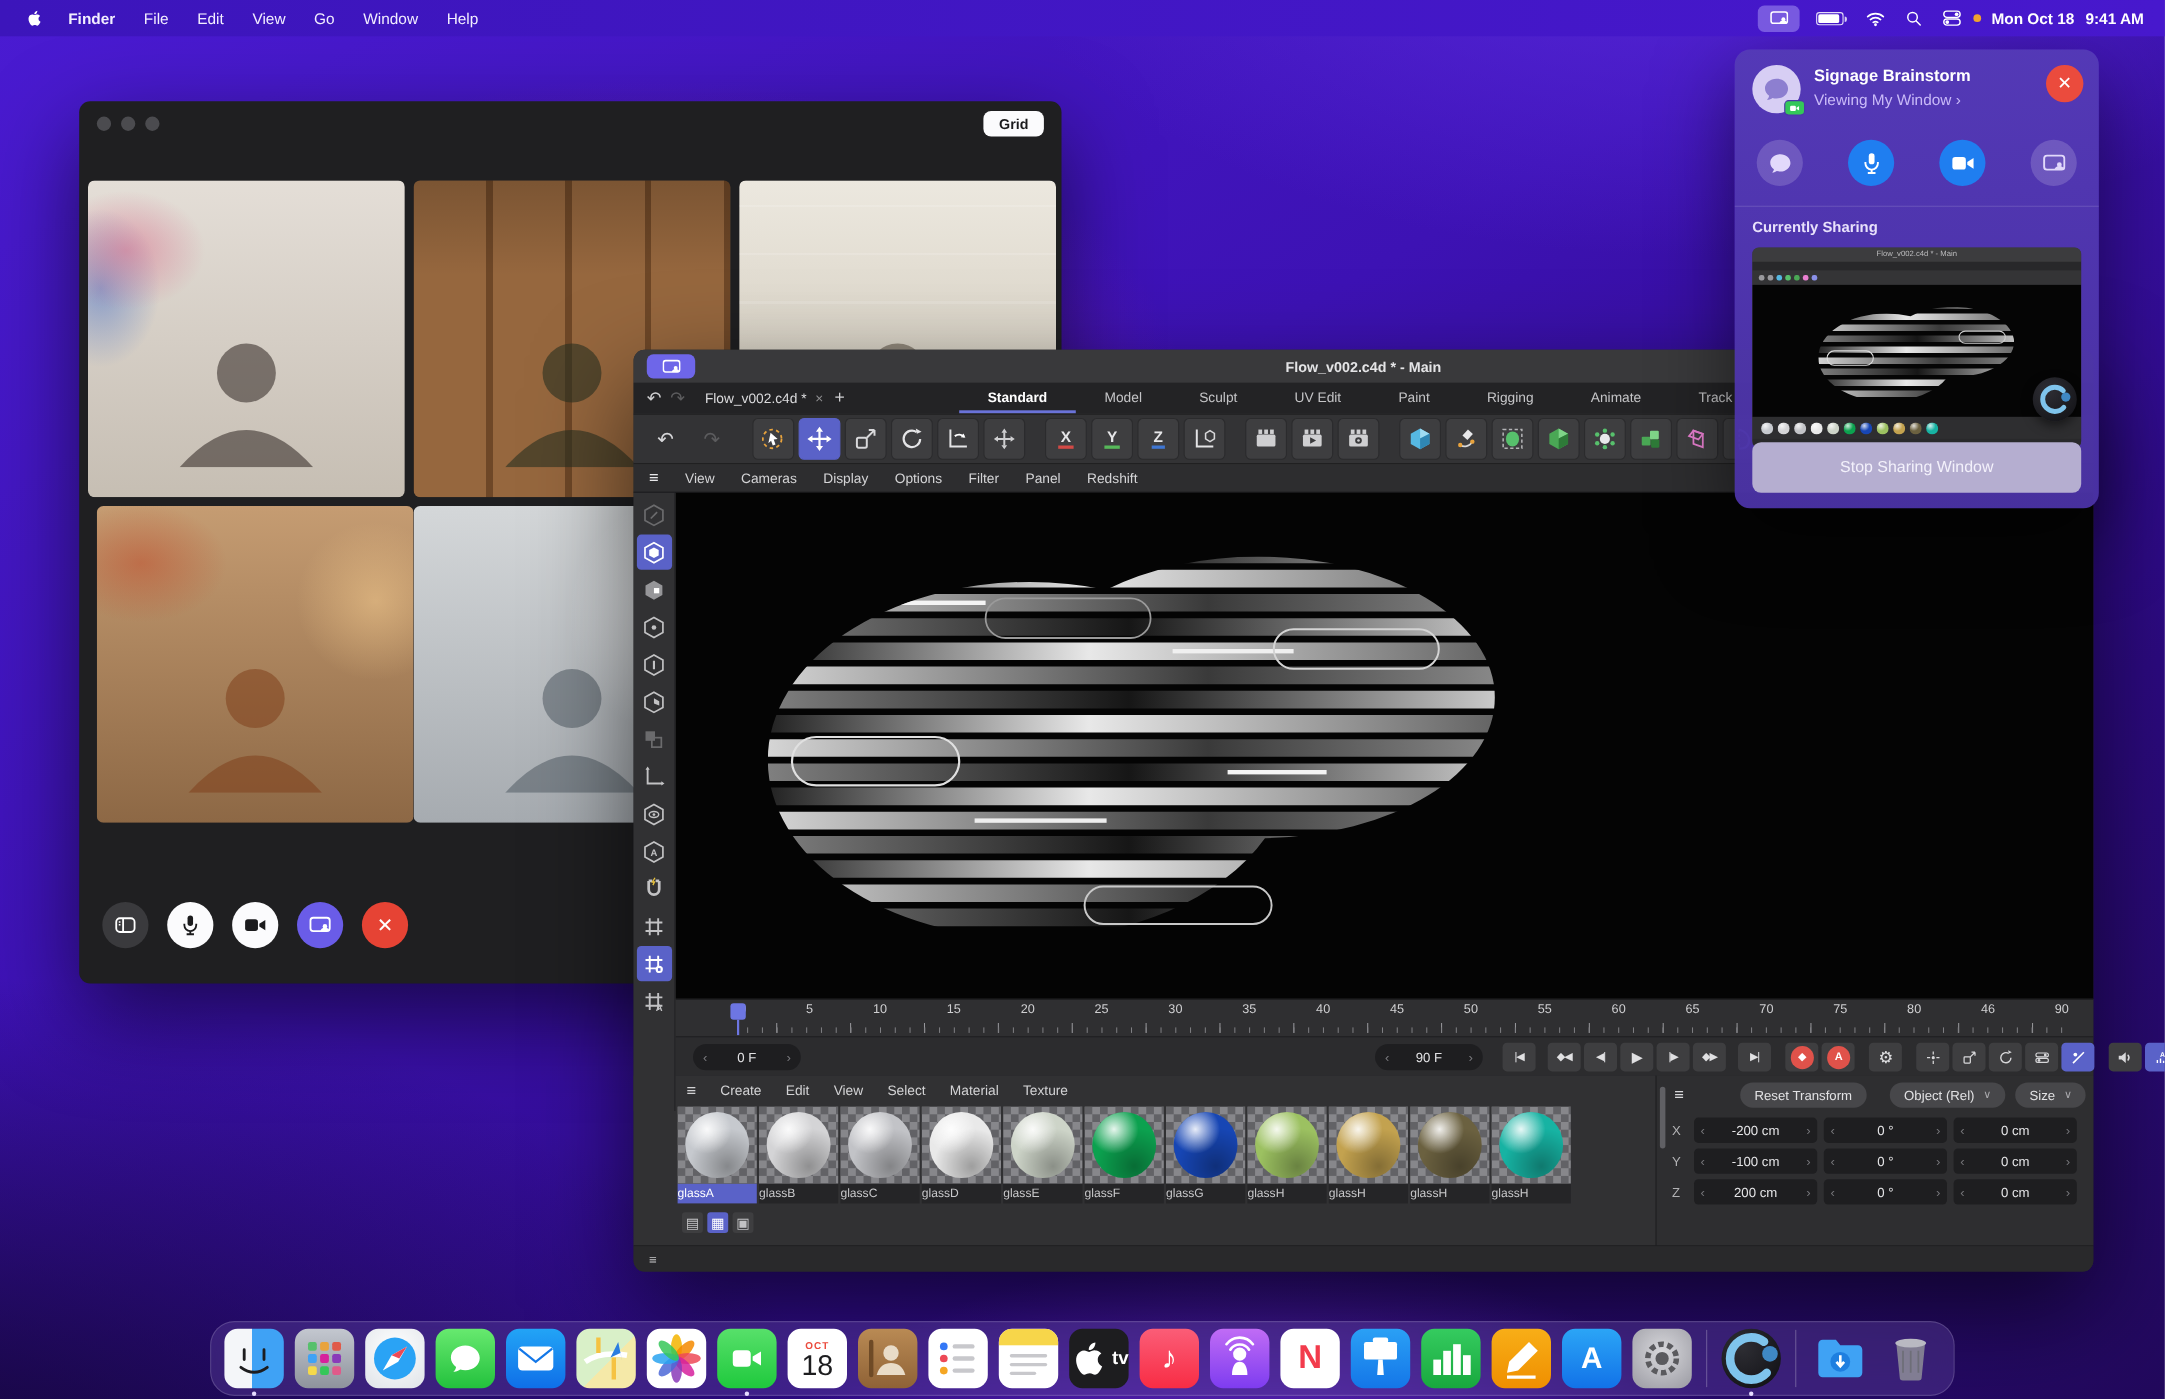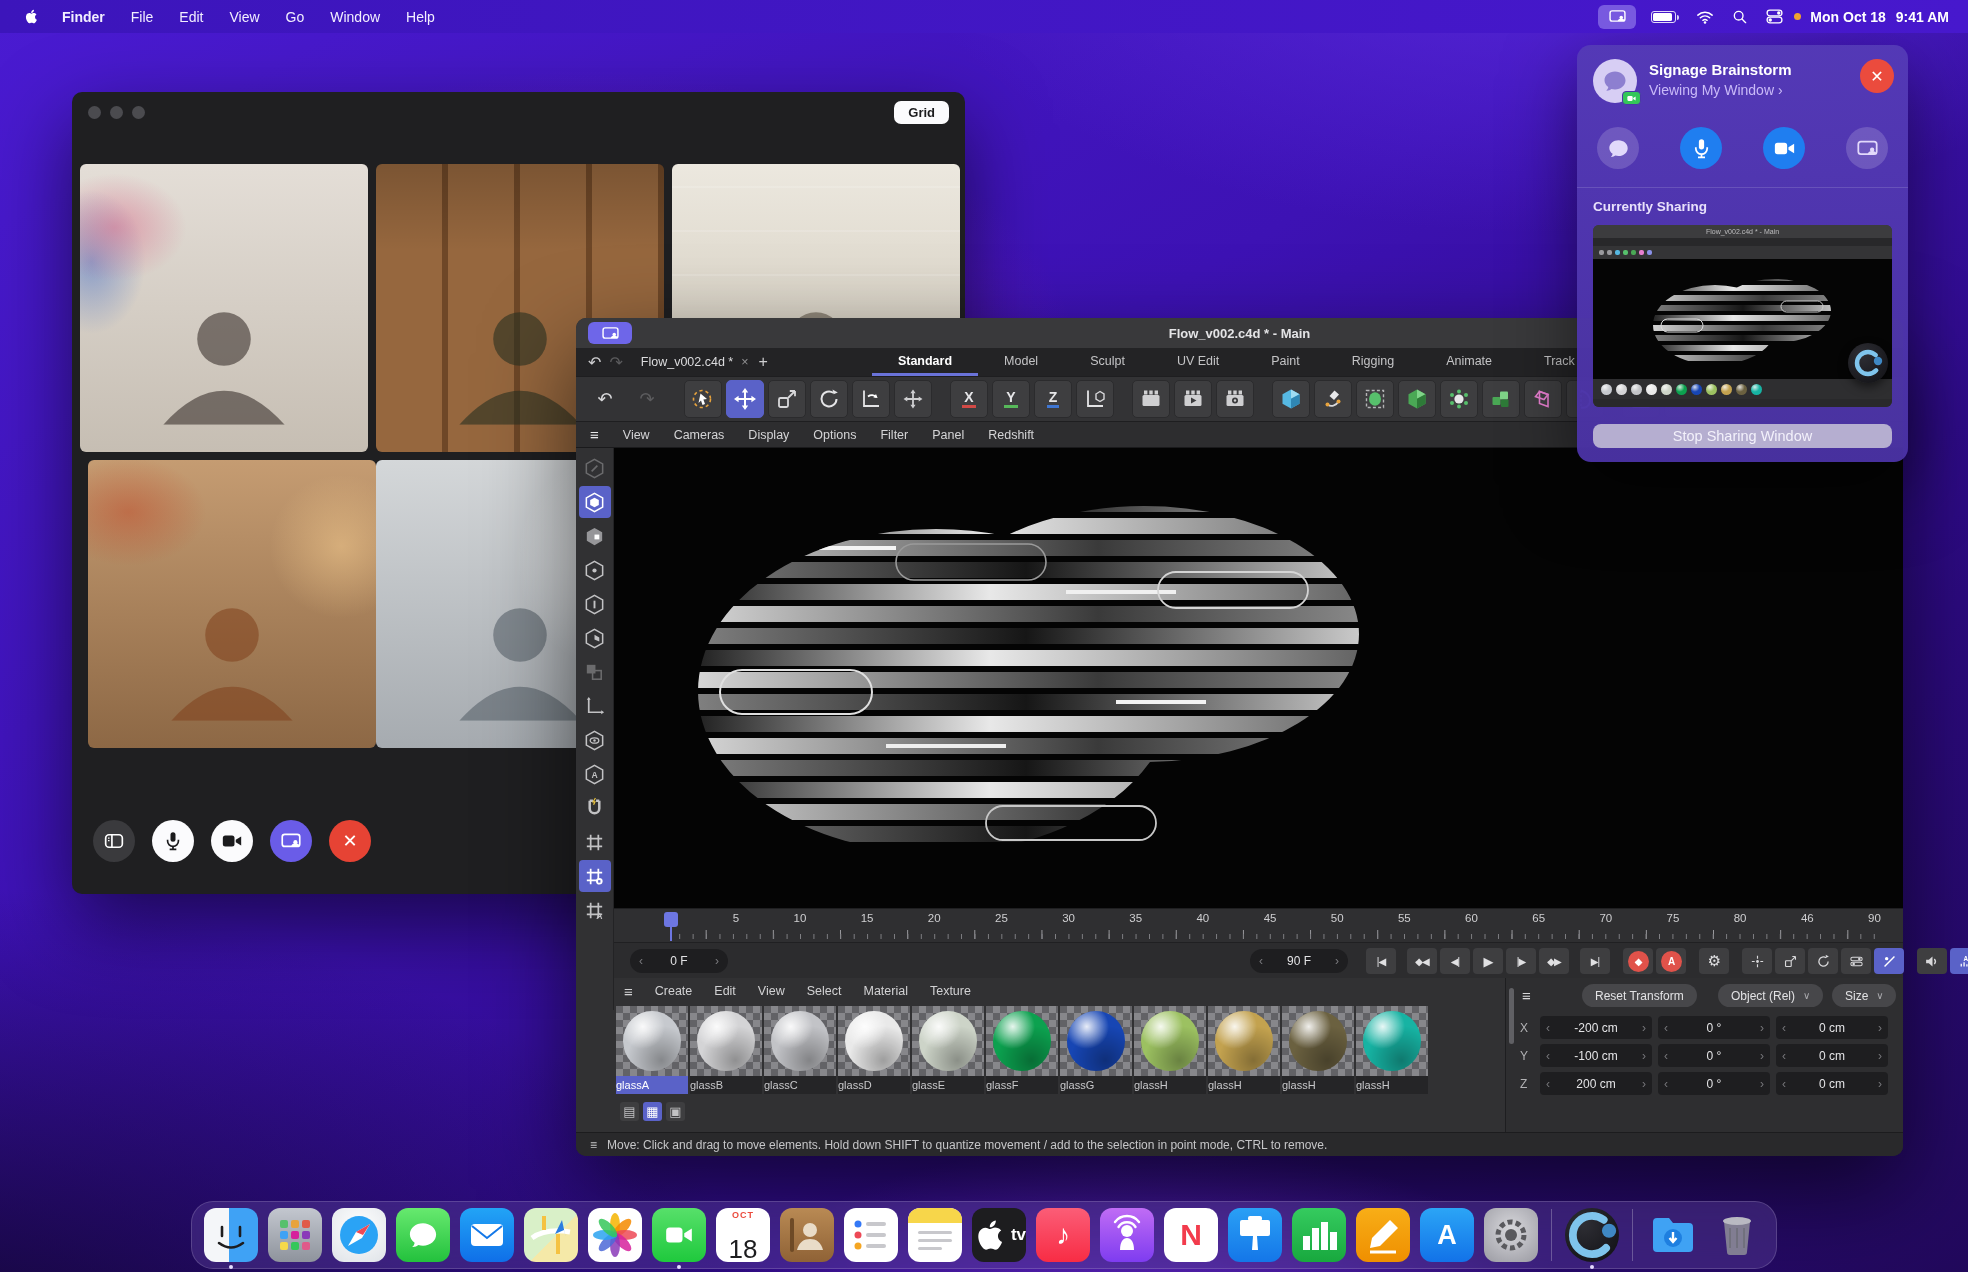--- a/index.html
+++ b/index.html
@@ -181,31 +181,31 @@
   .th-tb{height:13px;background:#343436;display:flex;align-items:center;gap:3px;padding-left:6px;}
   .th-tb i{width:5px;height:5px;border-radius:2px;display:block;}
   .th-vp{flex:1;background:#050505;display:flex;align-items:center;justify-content:center;}
   .th-mats{height:20px;background:#2e2e30;display:flex;align-items:center;gap:4px;padding-left:8px;}
   .th-mats i{width:11px;height:11px;border-radius:50%;display:block;
     background:radial-gradient(circle at 35% 28%, rgba(255,255,255,.8), rgba(255,255,255,0) 45%);}
   .th-status{height:8px;background:#29292b;}
   .c4d-logo{position:absolute;right:4px;bottom:24px;width:40px;height:40px;border-radius:50%;
     background:radial-gradient(circle at 35% 30%,#2e2e34,#101014);box-shadow:0 4px 10px rgba(0,0,0,.5);
     display:flex;align-items:center;justify-content:center;}
-  .stop-btn{position:absolute;left:16px;right:16px;bottom:14px;height:24px;border-radius:8px;background:#b5aed0;
+  .stop-btn{position:absolute;left:16px;right:16px;bottom:14px;height:46px;border-radius:8px;background:#b5aed0;
     display:flex;align-items:center;justify-content:center;font-size:14.5px;color:#f3f1fb;}
   
   .dock{position:absolute;left:50%;bottom:3px;transform:translateX(-50%);height:68px;border-radius:22px;
     background:rgba(96,72,160,.38);border:1px solid rgba(255,255,255,.16);display:flex;align-items:center;
     gap:10px;padding:0 12px;z-index:60;backdrop-filter:blur(18px);}
   .app{width:54px;height:54px;border-radius:12px;position:relative;display:flex;align-items:center;justify-content:center;overflow:visible;}
   .app svg{width:54px;height:54px;border-radius:12px;}
   .app .run{position:absolute;left:50%;bottom:-7px;width:4px;height:4px;margin-left:-2px;border-radius:50%;background:#e6dcff;}
   .ddiv{width:1px;height:52px;background:rgba(255,255,255,.25);margin:0 3px;}
-  .cal{background:#fff;display:flex;flex-direction:column;align-items:center;justify-content:space-between;}
+  .cal{background:#fff;display:flex;flex-direction:column;align-items:center;justify-content:center;}
   .cal .mo{font-size:9px;font-weight:700;color:#eb4b3d;letter-spacing:1px;margin-top:2px;}
   .cal .dy{font-size:26px;font-weight:300;color:#1d1d1f;line-height:1;}
   .lettericon{font-weight:700;}
 </style>
 </head>
 <body>
 
 <svg width="0" height="0" style="position:absolute">
   <defs>
     <symbol id="i-share" viewBox="0 0 24 24">
@@ -972,21 +972,20 @@
       <div class="cfield">
           <span class="ch">‹</span>
           <span>0 cm</span>
           <span class="ch">›</span>
         </div>
     </div>
   </div>
 
   <div class="statusbar">
     <span>≡</span>
-    <span>Move: Click and drag to move elements. Hold down SHIFT to quantize movement / add to the selection in point mode, CTRL to remove.</span>
   </div>
 </div>
 
 <div class="panel">
   <div class="avatar">
     <svg>
         <use href="#i-bubble"></use>
       </svg>
     <span class="badge">
         <svg>

